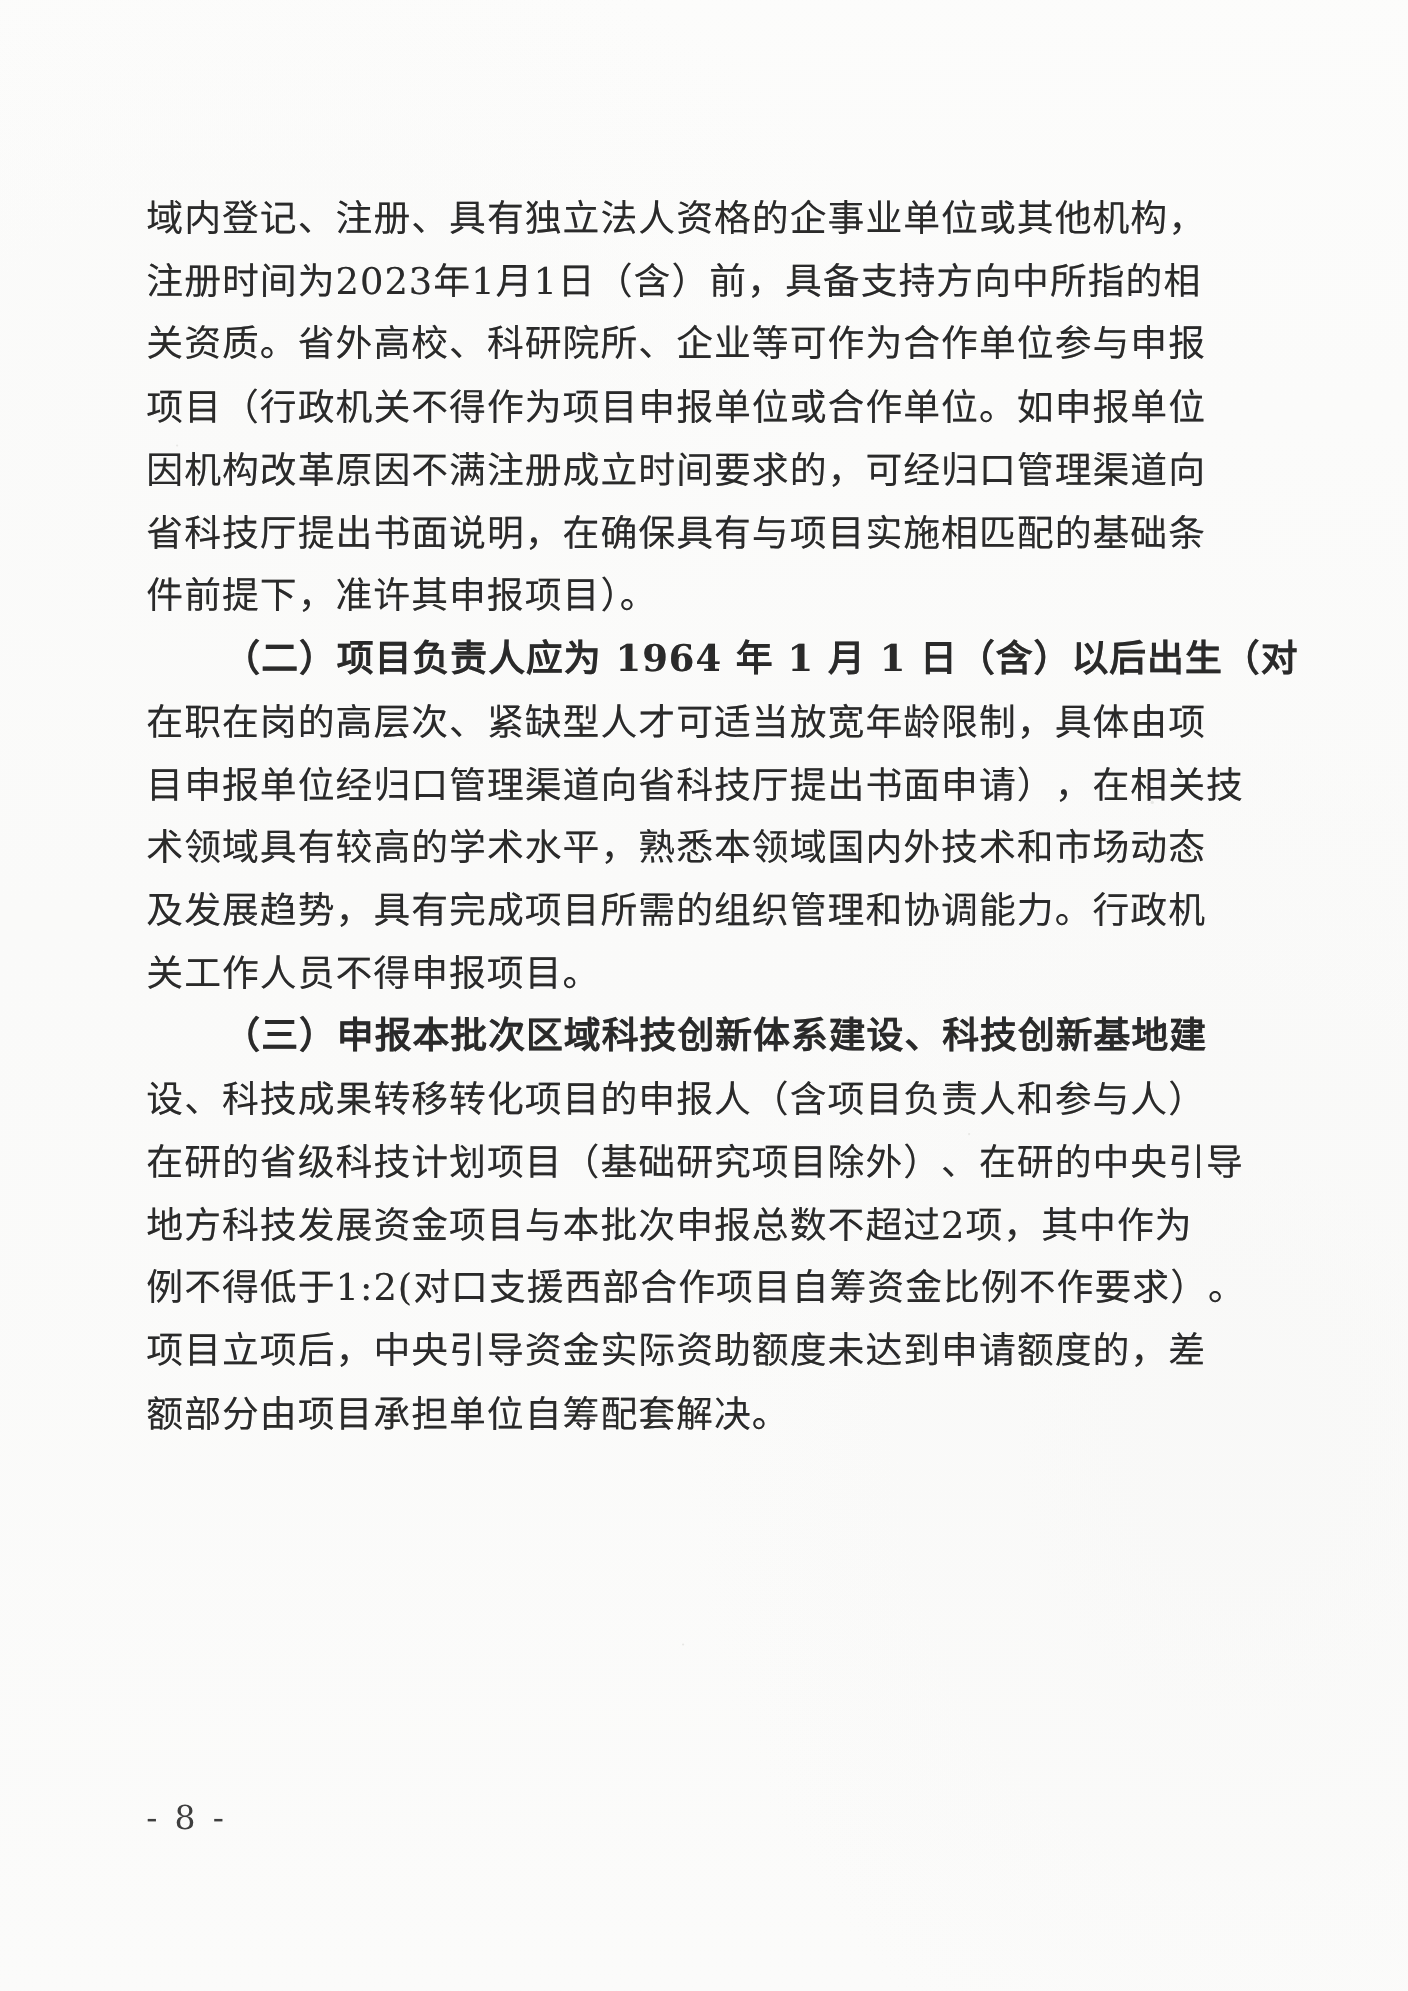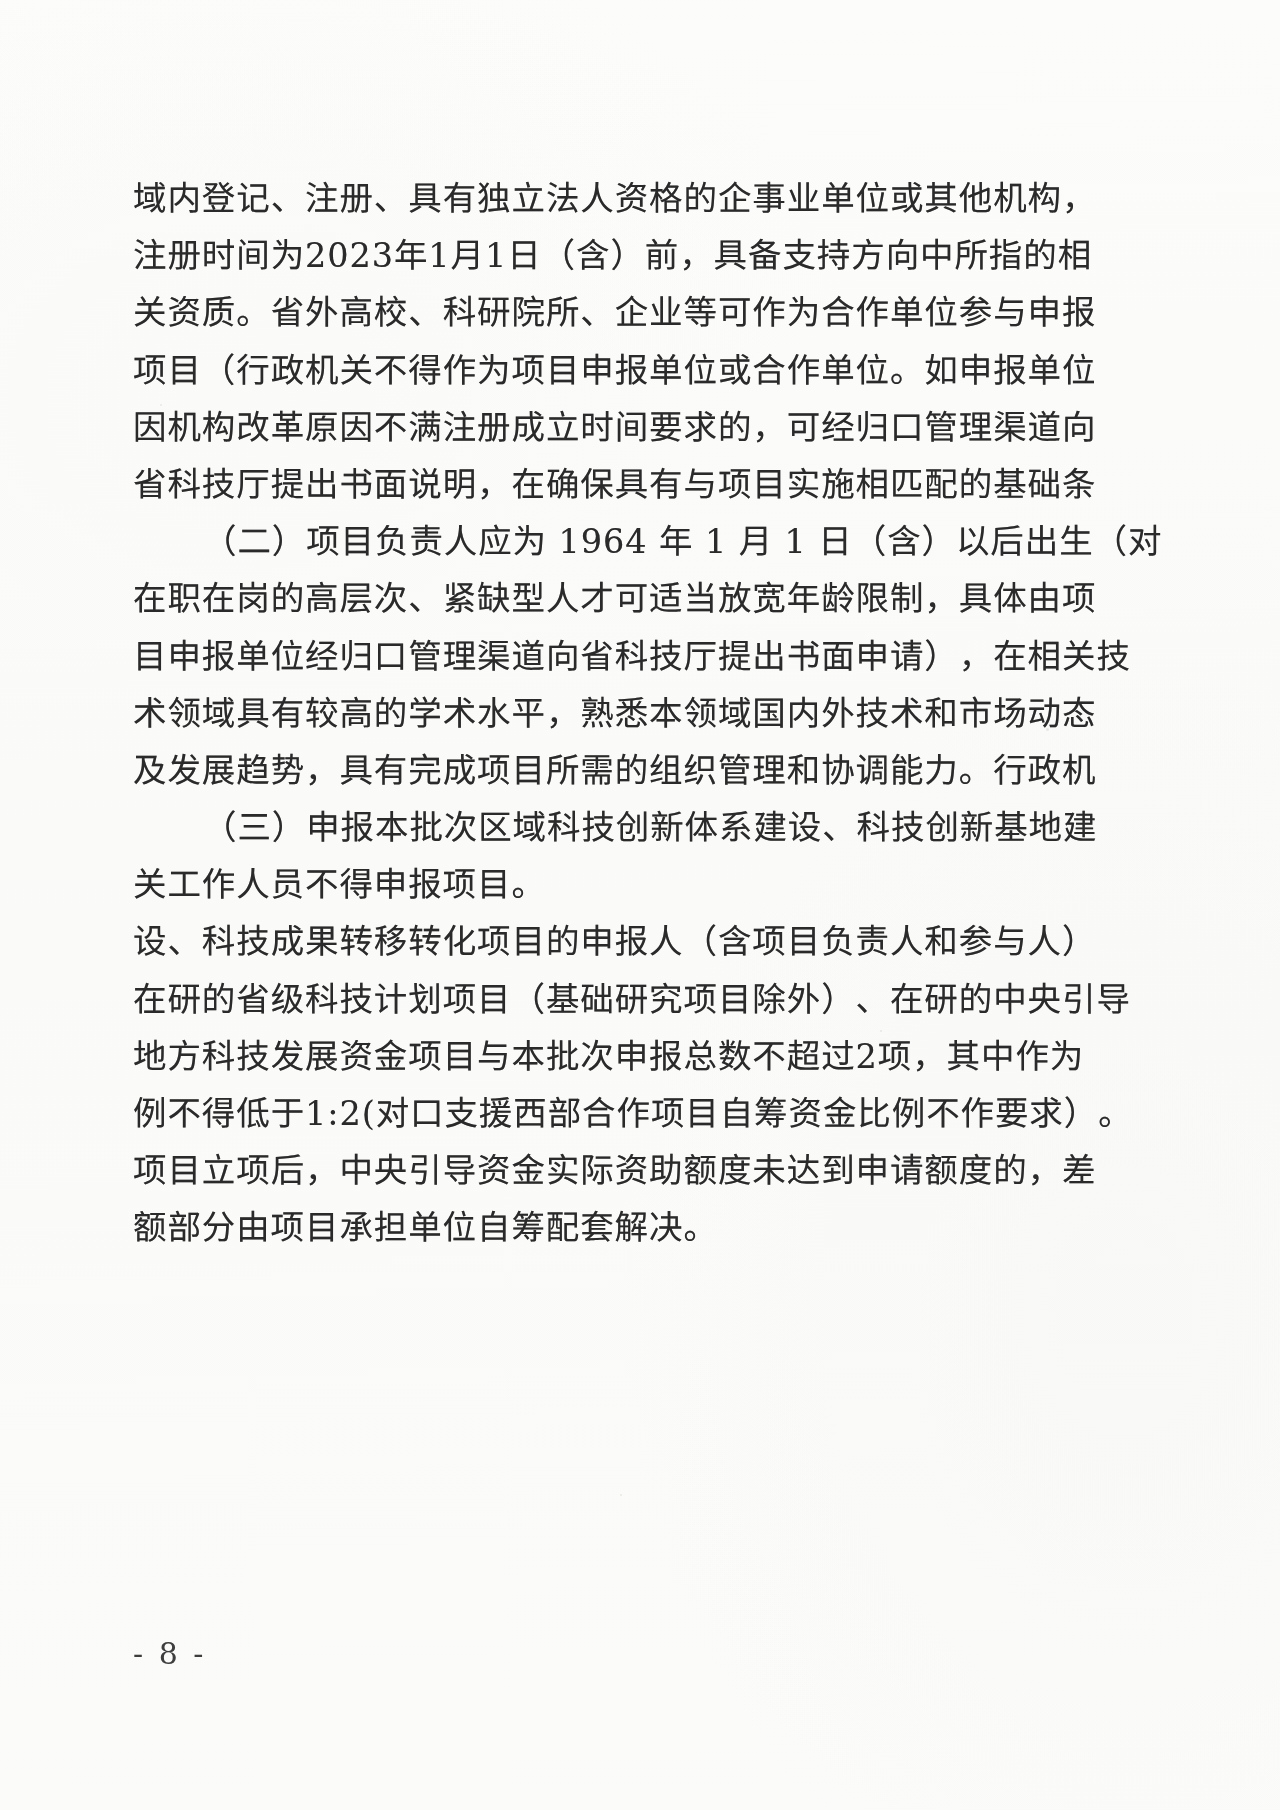--- a/index.html
+++ b/index.html
@@ -62,20 +62,21 @@
     justify-content: space-between;
     white-space: normal;
   }
   .doc-line.justify > span {
     display: inline-block;
   }
 
   
   .doc-line.indent {
     padding-left: 70px;
+    font-weight: bold;
   }
 
   .page-number {
     position: absolute;
     left: 133px;
     top: 1636px;
     font-size: 30px;
     letter-spacing: 3px;
     color: #2a2a2a;
     font-family: "DejaVu Serif", "Liberation Serif", serif;
@@ -275,20 +276,21 @@
         <span>实</span>
         <span>施</span>
         <span>相</span>
         <span>匹</span>
         <span>配</span>
         <span>的</span>
         <span>基</span>
         <span>础</span>
         <span>条</span>
       </div>
+    <div class="doc-line">件前提下，准许其申报项目）。</div>
     <div class="doc-line indent">（二）项目负责人应为 1964 年 1 月 1 日（含）以后出生（对</div>
     <div class="doc-line justify">
         <span>在</span>
         <span>职</span>
         <span>在</span>
         <span>岗</span>
         <span>的</span>
         <span>高</span>
         <span>层</span>
         <span>次</span>
@@ -397,22 +399,22 @@
         <span>和</span>
         <span>协</span>
         <span>调</span>
         <span>能</span>
         <span>力</span>
         <span>。</span>
         <span>行</span>
         <span>政</span>
         <span>机</span>
       </div>
+    <div class="doc-line">关工作人员不得申报项目。</div>
     <div class="doc-line indent">（三）申报本批次区域科技创新体系建设、科技创新基地建</div>
-    <div class="doc-line">关工作人员不得申报项目。</div>
     <div class="doc-line justify">
         <span>设</span>
         <span>、</span>
         <span>科</span>
         <span>技</span>
         <span>成</span>
         <span>果</span>
         <span>转</span>
         <span>移</span>
         <span>转</span>

